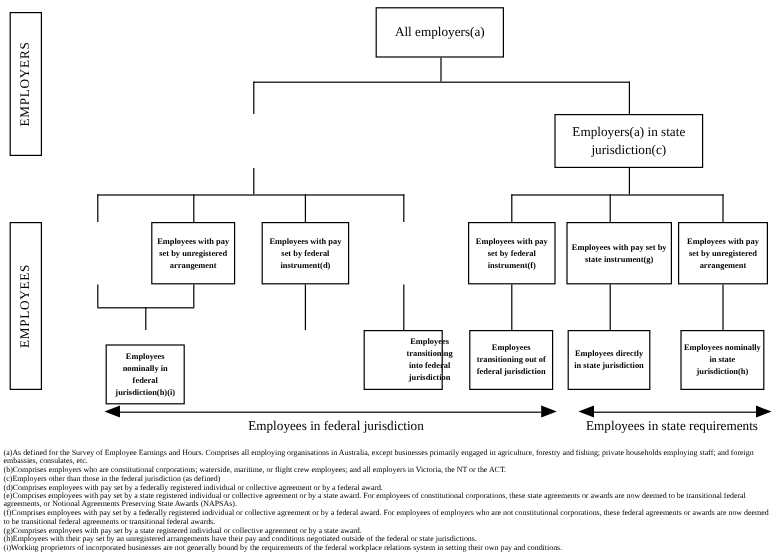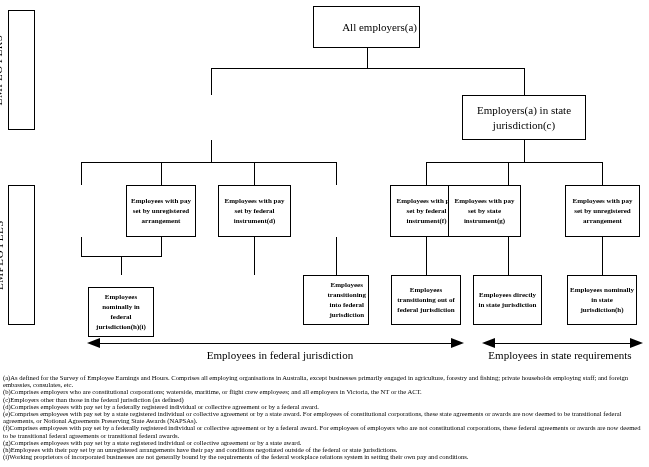--- a/index.html
+++ b/index.html
@@ -1,19 +1,19 @@
 <!DOCTYPE html>
 <html><head>
 <meta charset="utf-8">
 <style>
   html,body { margin:0; padding:0; background:#fff; }
   .canvas { position:relative; width:649px; height:467px; background:#fff;
             font-family:"Liberation Serif", serif; color:#000; overflow:hidden; }
   .box { position:absolute; border:1px solid #000; background:#fff; box-sizing:border-box;
-         display:flex; align-items:center; justify-content:flex-end; text-align:center; }
+         display:flex; align-items:center; justify-content:center; text-align:center; }
   .mid   { font-size:11px; line-height:1.35; padding:1px 2px; }
   .small { font-size:7px; font-weight:bold; line-height:1.45; padding:1px 2px; }
   .side  { }
   .vert  { transform:rotate(-90deg); white-space:nowrap; font-size:11px; letter-spacing:0.6px; }
   .hline { position:absolute; height:1px; background:#000; }
   .vline { position:absolute; width:1px;  background:#000; }
   .tri   { position:absolute; width:0; height:0; }
   .tri-left  { border-top:5px solid transparent; border-bottom:5px solid transparent; border-right:13px solid #000; }
   .tri-right { border-top:5px solid transparent; border-bottom:5px solid transparent; border-left:13px solid #000; }
   .arrow-label { position:absolute; font-size:11px; text-align:center; }
@@ -60,21 +60,21 @@
 
   <div class="box small" style="left:126px; top:185px; width:70px; height:52px;">
     <span>Employees with pay set by unregistered arrangement</span>
   </div>
   <div class="box small" style="left:218px; top:185px; width:73px; height:52px;">
     <span>Employees with pay set by federal instrument(d)</span>
   </div>
   <div class="box small" style="left:390px; top:185px; width:73px; height:52px;">
     <span>Employees with pay set by federal instrument(f)</span>
   </div>
-  <div class="box small" style="left:448px; top:185px; width:73px; height:52px;">
+  <div class="box small" style="left:472px; top:185px; width:88px; height:52px;">
     <span>Employees with pay set by state instrument(g)</span>
   </div>
   <div class="box small" style="left:565px; top:185px; width:75px; height:52px;">
     <span>Employees with pay set by unregistered arrangement</span>
   </div>
 
   <div class="vline" style="left:81px;  top:237px; height:19px;"></div>
   <div class="vline" style="left:161px; top:237px; height:19px;"></div>
   <div class="hline" style="left:81px;  top:256px; width:81px;"></div>
   <div class="vline" style="left:121px; top:256px; height:19px;"></div>

